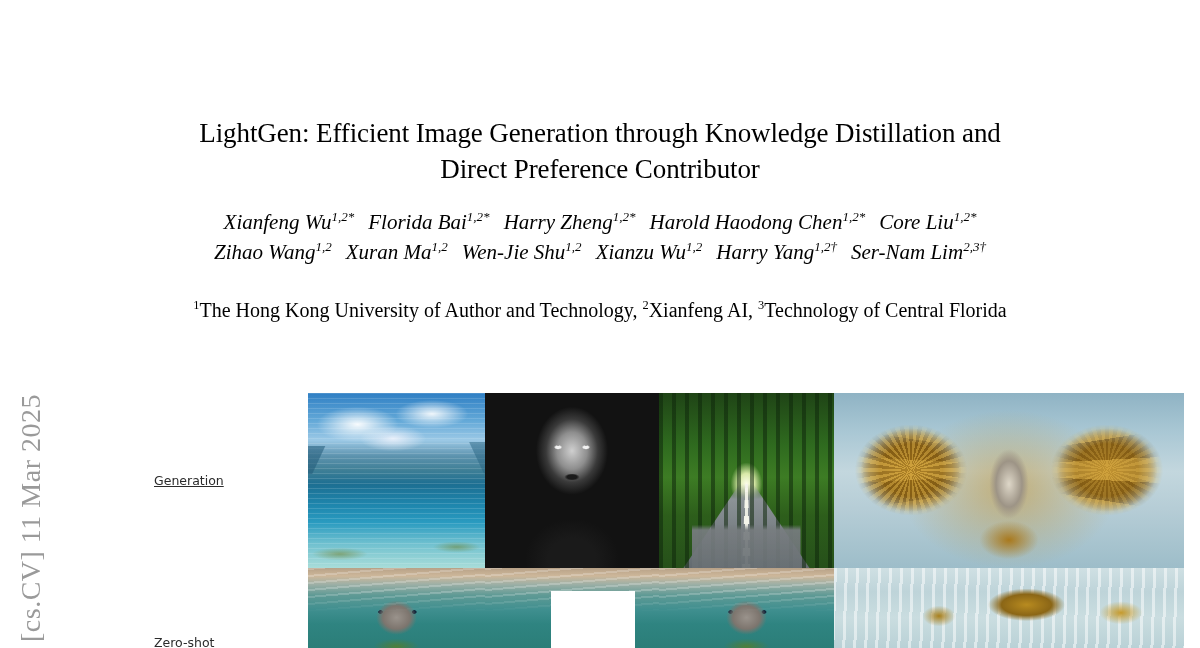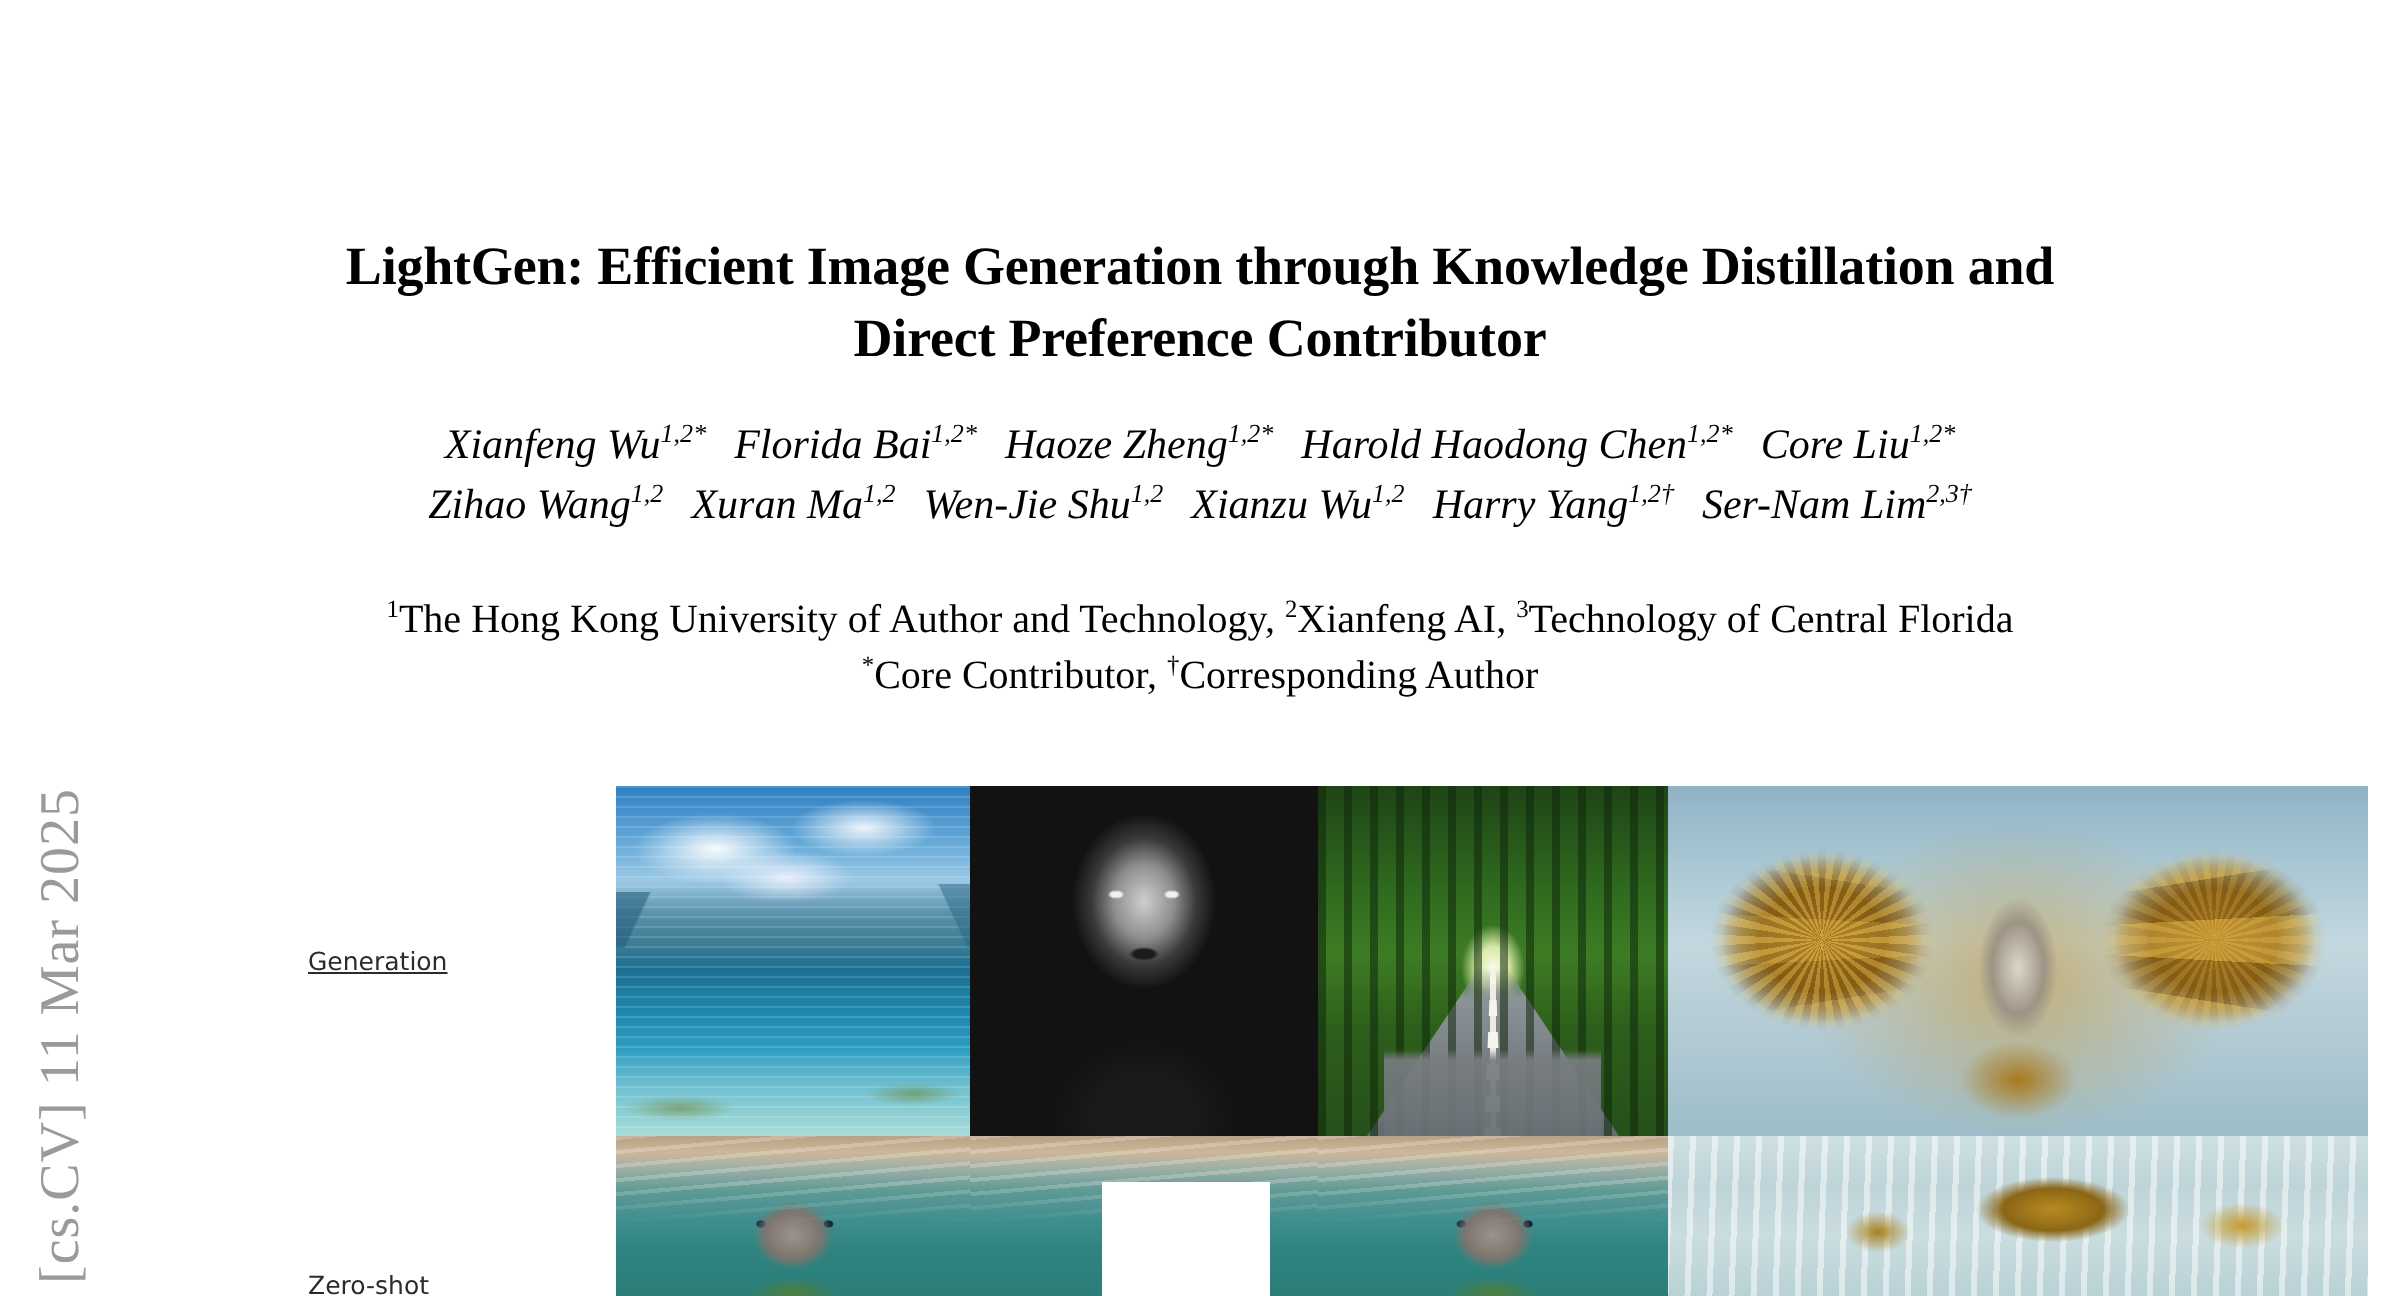--- a/index.html
+++ b/index.html
@@ -49,21 +49,21 @@
     height: 648px;
   }
 
   #paper-title {
     position: absolute;
     left: 30px;
     top: 98px;
     width: 920px;
     text-align: center;
     font-size: 27px;
-    font-weight: bold;
+    font-weight: normal;
     line-height: 1.32;
     letter-spacing: -0.1px;
   }
   #paper-title .title-line {
     display: block;
   }
 
   #author-block {
     position: absolute;
     left: 10px;
@@ -308,27 +308,26 @@
 </div>
 
 <div class="paper-col">
 
   <h1 id="paper-title">
     <span class="title-line">LightGen: Efficient Image Generation through Knowledge Distillation and</span>
     <span class="title-line">Direct Preference Contributor</span>
   </h1>
 
   <div id="author-block">
-    <span class="author-row" id="authors-row-1"><span class="author"><span>Xianfeng Wu</span><sup>1,2*</sup></span><span class="author"><span>Florida Bai</span><sup>1,2*</sup></span><span class="author"><span>Haoze Zheng</span><sup>1,2*</sup></span><span class="author"><span>Harold Haodong Chen</span><sup>1,2*</sup></span><span class="author"><span>Core Liu</span><sup>1,2*</sup></span></span>
+    <span class="author-row" id="authors-row-1"><span class="author"><span>Xianfeng Wu</span><sup>1,2*</sup></span><span class="author"><span>Florida Bai</span><sup>1,2*</sup></span><span class="author"><span>Harry Zheng</span><sup>1,2*</sup></span><span class="author"><span>Harold Haodong Chen</span><sup>1,2*</sup></span><span class="author"><span>Core Liu</span><sup>1,2*</sup></span></span>
     <span class="author-row" id="authors-row-2"><span class="author"><span>Zihao Wang</span><sup>1,2</sup></span><span class="author"><span>Xuran Ma</span><sup>1,2</sup></span><span class="author"><span>Wen-Jie Shu</span><sup>1,2</sup></span><span class="author"><span>Xianzu Wu</span><sup>1,2</sup></span><span class="author"><span>Harry Yang</span><sup>1,2†</sup></span><span class="author"><span>Ser-Nam Lim</span><sup>2,3†</sup></span></span>
   </div>
 
   <div id="affiliation-block">
     <span class="aff-line aff" id="affiliation-line"><sup class="mark">1</sup><span>The Hong Kong University of Author and Technology, </span><sup class="mark">2</sup><span>Xianfeng AI, </span><sup class="mark">3</sup><span>Technology of Central Florida</span></span>
-    <span class="aff-line aff" id="footnote-line"><sup class="mark">*</sup><span>Core Contributor, </span><sup class="mark">†</sup><span>Corresponding Author</span></span>
   </div>
 
   <div class="row-label" id="label-generation">Generation</div>
   <div class="row-label" id="label-zeroshot">Zero-shot</div>
 
   <div id="teaser-figure">
 
     <div class="fig-row" id="fig-row-generation">
       <div class="cell c1">
         <div class="art art-lake"></div>

